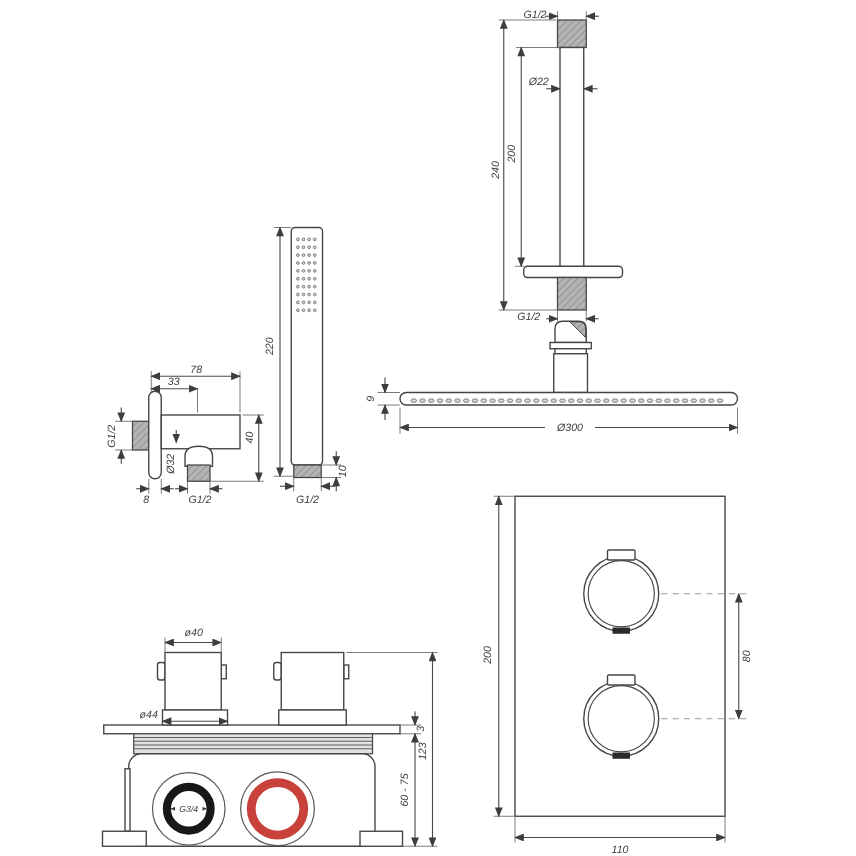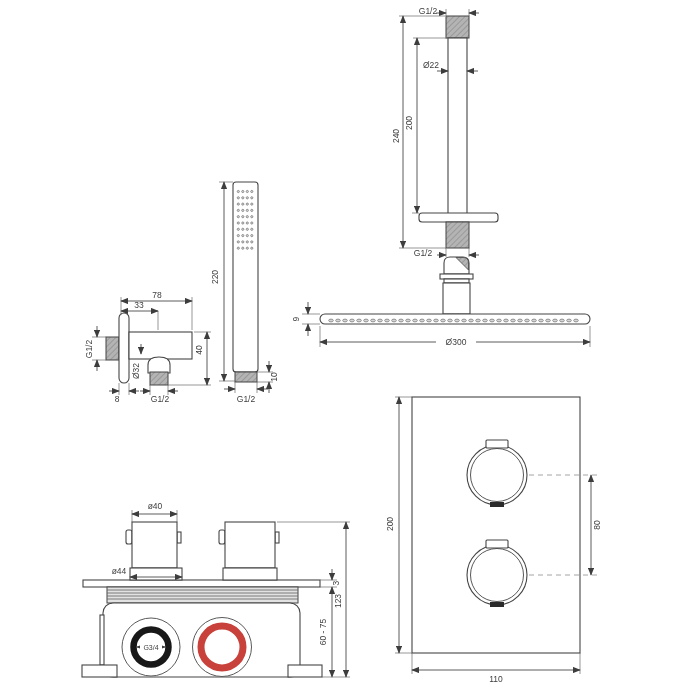--- a/index.html
+++ b/index.html
@@ -1,17 +1,17 @@
 <!DOCTYPE html>
 <html><head>
 <meta charset="utf-8">
 <style>
   html,body{margin:0;padding:0;background:#ffffff;}
   .canvas{position:relative;width:685px;height:685px;background:#ffffff;overflow:hidden;
-          font-family:"Liberation Sans", sans-serif;}
+          font-family:"Liberation Sans", sans-serif;font-style:italic;}
   svg text{font-family:"Liberation Sans", sans-serif;font-size:8.5px;fill:#3d3d3d;}
   svg text.small{font-size:7px;}
   .part{fill:#ffffff;stroke:#454545;stroke-width:1.1;}
   .thread{stroke:#454545;stroke-width:1;}
   .dim{stroke:#4a4a4a;stroke-width:0.9;fill:none;}
   .ext{stroke:#6a6a6a;stroke-width:0.7;fill:none;}
   .dash{stroke:#9a9a9a;stroke-width:0.9;stroke-dasharray:5 4;fill:none;}
   .dots{fill:#d8d8d8;stroke:#6f6f6f;stroke-width:0.7;}
   .rib{stroke:#5f5f5f;stroke-width:0.8;}
 </style>

